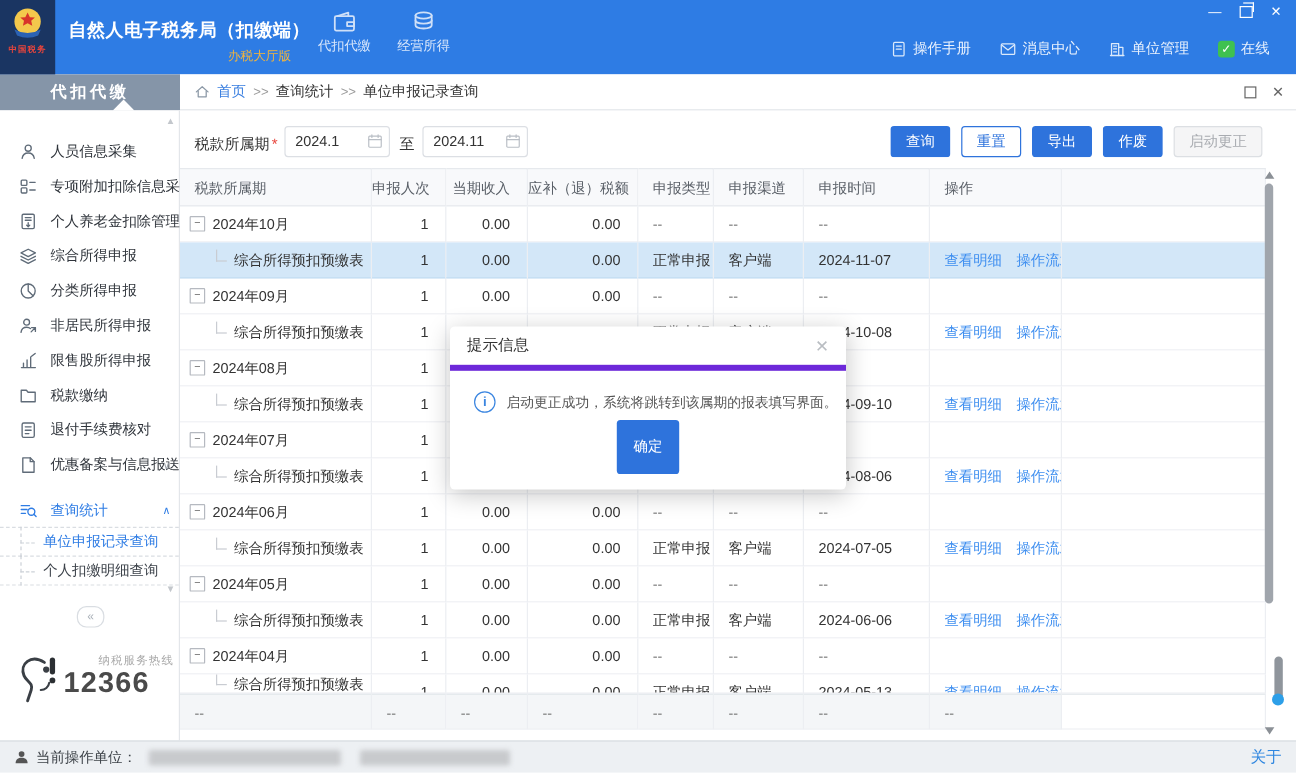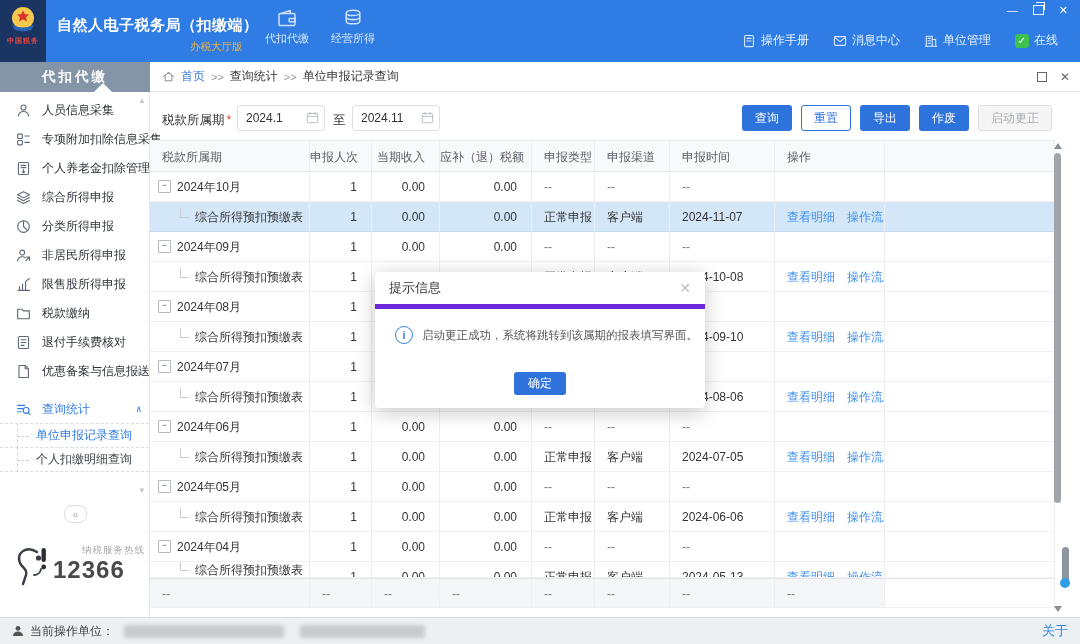--- a/index.html
+++ b/index.html
@@ -34,21 +34,21 @@
   .bicon{width:13px;height:13px;fill:none;stroke:#8b98a6;stroke-width:1.3;stroke-linecap:round;stroke-linejoin:round;}
   .bc-home{color:#3a7fe0;cursor:pointer;}
   .bc-sep{color:#999;font-size:11px;}
   .bc-item{color:#333;}
   .bc-controls{position:absolute;right:10px;top:0;height:100%;display:flex;align-items:center;gap:13px;color:#666;}
   .bc-box{width:8px;height:8px;border:1.3px solid #666;cursor:pointer;}
   .bc-x{font-size:12px;cursor:pointer;}
   
   .sidebar{position:absolute;left:0;top:92px;width:150px;height:525px;background:#fff;border-right:1px solid #e3e6ea;box-sizing:border-box;}
   .side-scroll{position:absolute;color:#c3c7cc;font-size:8px;right:3px;}
-  #side-menu{padding-top:4px;}
+  #side-menu{padding-top:20px;}
   .side-item{height:29px;display:flex;align-items:center;padding-left:16px;gap:11px;font-size:12px;color:#2f343b;cursor:pointer;position:relative;white-space:nowrap;}
   .micon{width:15px;height:15px;flex:none;fill:none;stroke:#5f6b78;stroke-width:1.2;stroke-linecap:round;stroke-linejoin:round;}
   .chev{position:absolute;right:7px;color:#9aa1a9;font-size:9px;}
   .query-head{margin-top:9px;height:28px;display:flex;align-items:center;padding-left:16px;gap:11px;font-size:12px;color:#2e7ce4;cursor:pointer;position:relative;}
   .query-head .micon{stroke:#2e7ce4;}
   .query-head .chev{color:#2e7ce4;}
   #sub-menu{border-top:1px dashed #d9dde2;}
   .sub-item{height:23px;display:flex;align-items:center;padding-left:36px;font-size:12px;color:#3c424a;
             border-bottom:1px dashed #d9dde2;position:relative;cursor:pointer;white-space:nowrap;}
   .sub-item:before{content:"";position:absolute;left:17px;top:-1px;bottom:-1px;border-left:1px dashed #ccd1d7;}
@@ -100,21 +100,21 @@
   .sb-dot{position:absolute;left:1060px;top:578px;width:10px;height:10px;border-radius:50%;background:#2d9fe8;}
   
   .dialog{position:absolute;left:375px;top:272px;width:330px;height:136px;background:#fff;border-radius:4px;
           box-shadow:0 4px 20px rgba(0,0,0,.22);z-index:40;box-sizing:border-box;}
   .dlg-head{height:32px;display:flex;align-items:center;justify-content:space-between;padding:0 14px;border-bottom:5px solid #6d28d9;font-size:13px;color:#333;}
   .dlg-x{color:#b9bdc2;font-size:14px;cursor:pointer;}
   .dlg-body{display:flex;align-items:center;gap:9px;padding:17px 10px 0 20px;font-size:11.5px;color:#555;white-space:nowrap;}
   .info-circle{width:18px;height:18px;border:1.5px solid #3a85e0;border-radius:50%;color:#3a85e0;font-size:11px;font-weight:bold;
                display:flex;align-items:center;justify-content:center;flex:none;box-sizing:border-box;}
   .dlg-foot{position:absolute;left:0;right:0;bottom:13px;display:flex;justify-content:center;}
-  .dlg-btn{background:#2e73dc;color:#fff;font-size:12px;padding:3px 14px;border-radius:3px;cursor:pointer;}
+  .dlg-btn{background:#2e73dc;color:#fff;font-size:12px;padding:14px 14px;border-radius:3px;cursor:pointer;}
   
   .statusbar{position:absolute;left:0;top:617px;width:1080px;height:27px;background:#edf0f3;border-top:1px solid #d8dce1;
              display:flex;align-items:center;padding:0 12px;box-sizing:border-box;font-size:12px;color:#3d4248;gap:6px;}
   .blur{height:13px;background:#c8cacd;border-radius:2px;filter:blur(2px);}
   .b1{width:160px;margin-left:4px;} .b2{width:125px;margin-left:10px;}
   .about{margin-left:auto;color:#2e86e0;font-size:13px;cursor:pointer;text-decoration:none;}
 </style>
 </head>
 <body>
 

